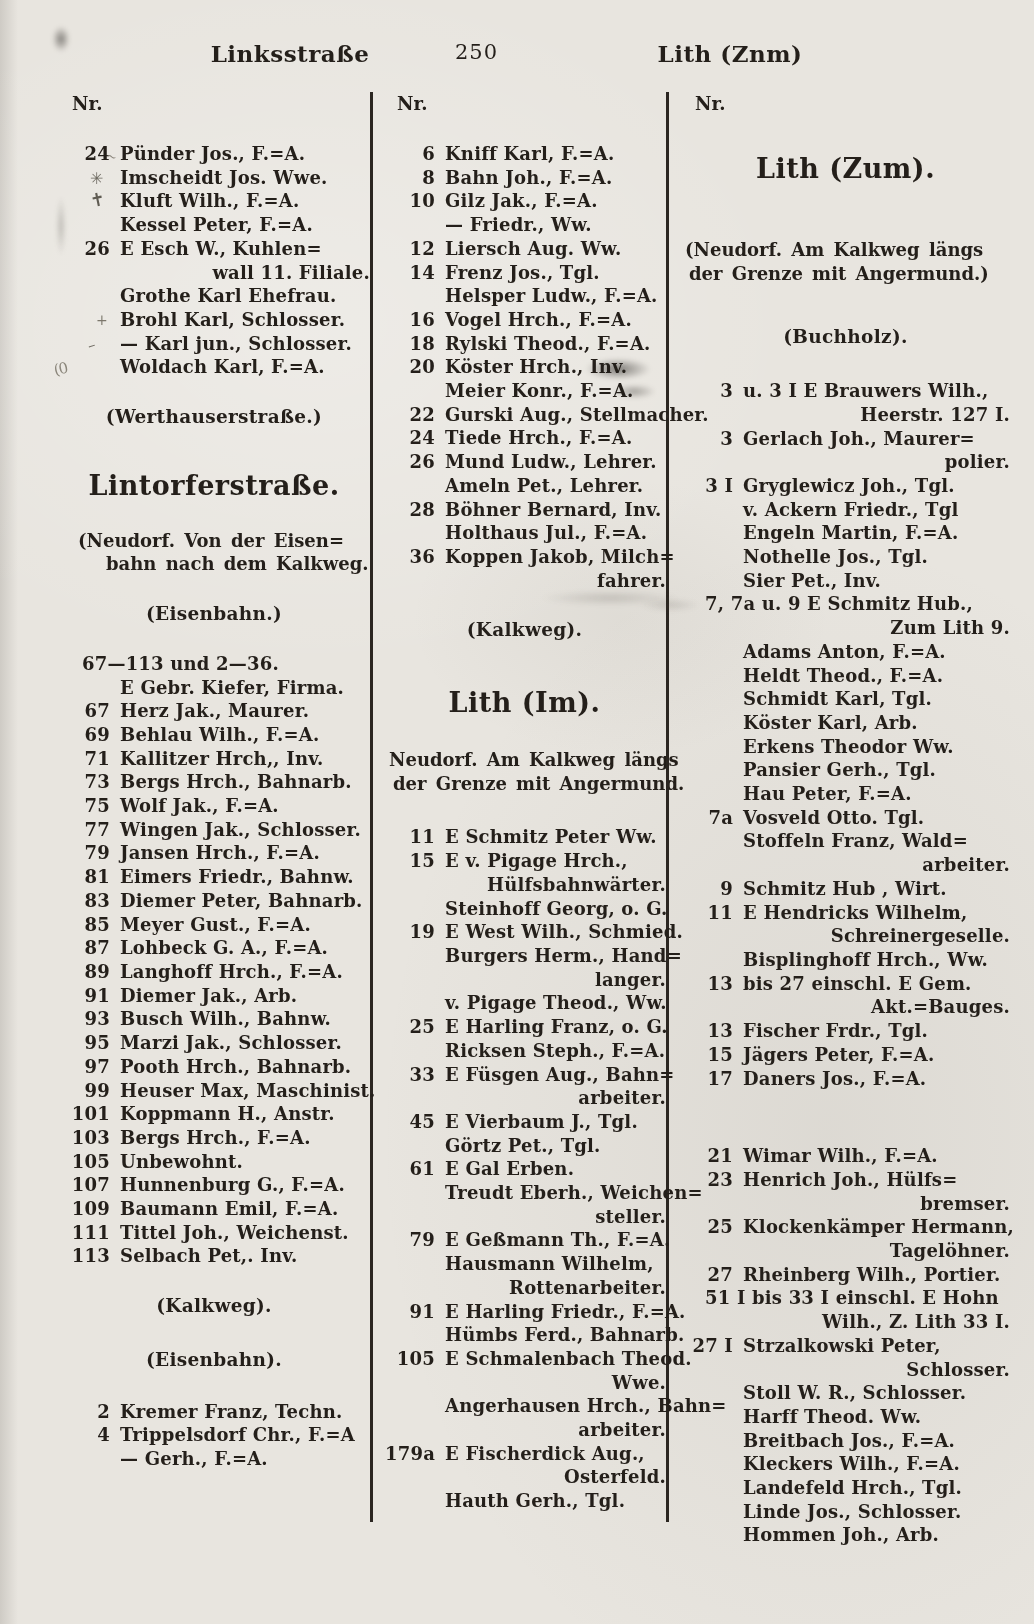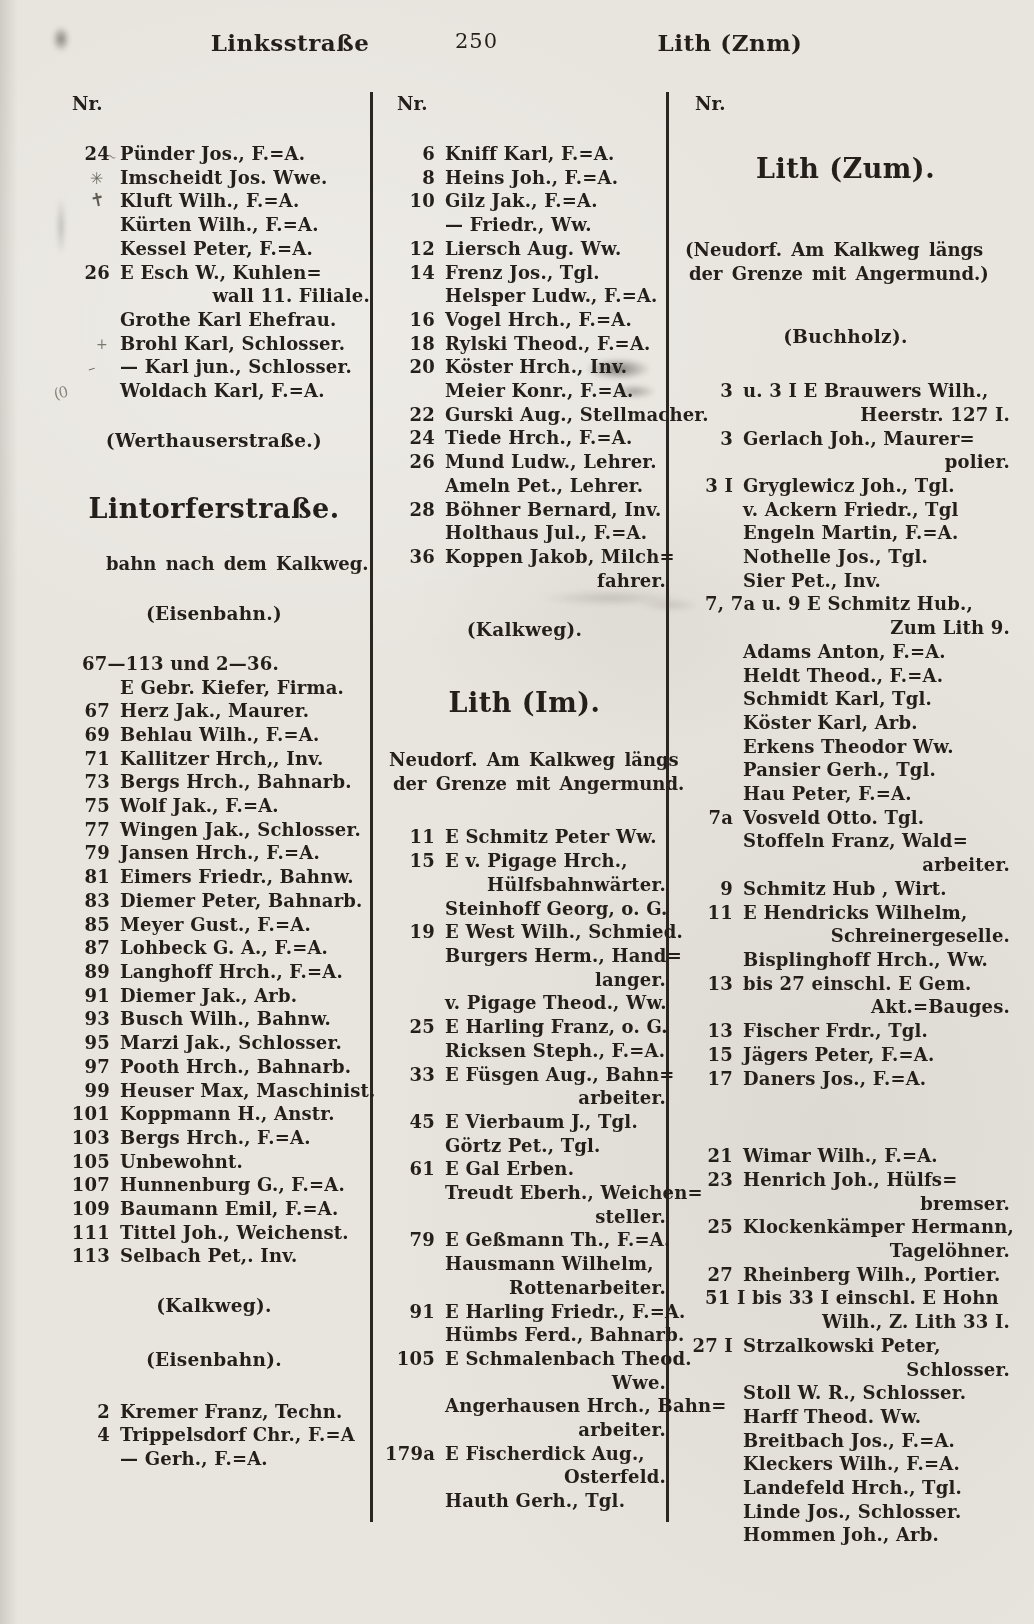--- a/index.html
+++ b/index.html
@@ -12,21 +12,21 @@
     position:relative;width:1034px;height:1624px;overflow:hidden;
     background:
       radial-gradient(ellipse 700px 500px at 30% 20%, rgba(255,255,255,.25), transparent 70%),
       radial-gradient(ellipse 600px 800px at 80% 70%, rgba(120,115,105,.10), transparent 75%),
       radial-gradient(ellipse 300px 200px at 60% 38%, rgba(120,115,105,.08), transparent 70%),
       linear-gradient(90deg, rgba(90,85,78,.18) 0px, rgba(90,85,78,0) 18px),
       var(--paper,#e8e5df);
     color:var(--ink,#241f1a);
   }
   
-  .hdr{position:absolute;top:29px;height:30px;font-weight:700;font-size:23px;letter-spacing:.5px;}
+  .hdr{position:absolute;top:40px;height:30px;font-weight:700;font-size:23px;letter-spacing:.5px;}
   .hdr-left{left:170px;width:240px;text-align:center;}
   .hdr-page{left:455px;width:100px;text-align:left;font-weight:400;font-size:21px;letter-spacing:1px;}
   .hdr-right{left:630px;width:200px;text-align:center;}
   
   .columns{
     position:absolute;left:58px;top:92px;width:952px;height:1430px;
     display:flex;align-items:stretch;
   }
   .col{box-sizing:border-box;}
   .col-1{width:312px;}
@@ -80,23 +80,20 @@
           </div>
           <div class="line person">
             <span class="txt">Imscheidt Jos. Wwe.</span>
             <span class="mark mark-star">✳</span>
           </div>
           <div class="line person">
             <span class="txt">Kluft Wilh., F.=A.</span>
             <span class="mark mark-cross">✝</span>
           </div>
           <div class="line person">
-            <span class="txt">Kürten Wilh., F.=A.</span>
-          </div>
-          <div class="line person">
             <span class="txt">Kessel Peter, F.=A.</span>
           </div>
           <div class="line entry">
             <span class="num">26</span>
             <span class="txt">E Esch W., Kuhlen=</span>
           </div>
           <div class="line cont">
             <span class="txt">wall 11. Filiale.</span>
           </div>
           <div class="line person">
@@ -112,20 +109,21 @@
           </div>
           <div class="line person">
             <span class="txt">Woldach Karl, F.=A.</span>
             <span class="mark mark-scribble">(0</span>
           </div>
           <div class="gap" style="height: 26px;"></div>
           <div class="center-note">(Werthauserstraße.)</div>
           <div class="gap" style="height: 40px;"></div>
           <div class="street-heading">Lintorferstraße.</div>
           <div class="gap" style="height: 26px;"></div>
+          <div class="desc" style="padding-left: 20px;">(Neudorf. Von der Eisen=</div>
           <div class="desc" style="padding-left: 48px;">bahn nach dem Kalkweg.</div>
           <div class="gap" style="height: 26px;"></div>
           <div class="center-note">(Eisenbahn.)</div>
           <div class="gap" style="height: 26px;"></div>
           <div class="line full">
             <span class="txt">67—113 und 2—36.</span>
           </div>
           <div class="line person">
             <span class="txt">E Gebr. Kiefer, Firma.</span>
           </div>
@@ -245,21 +243,21 @@
     </div>
     <div class="col col-2">
       <div class="nr-label">Nr.</div>
       <div id="colbody-1">
           <div class="line entry">
             <span class="num">6</span>
             <span class="txt">Kniff Karl, F.=A.</span>
           </div>
           <div class="line entry">
             <span class="num">8</span>
-            <span class="txt">Heins Joh., F.=A.</span>
+            <span class="txt">Bahn Joh., F.=A.</span>
           </div>
           <div class="line entry">
             <span class="num">10</span>
             <span class="txt">Gilz Jak., F.=A.</span>
           </div>
           <div class="line person">
             <span class="txt">— Friedr., Ww.</span>
           </div>
           <div class="line entry">
             <span class="num">12</span>

